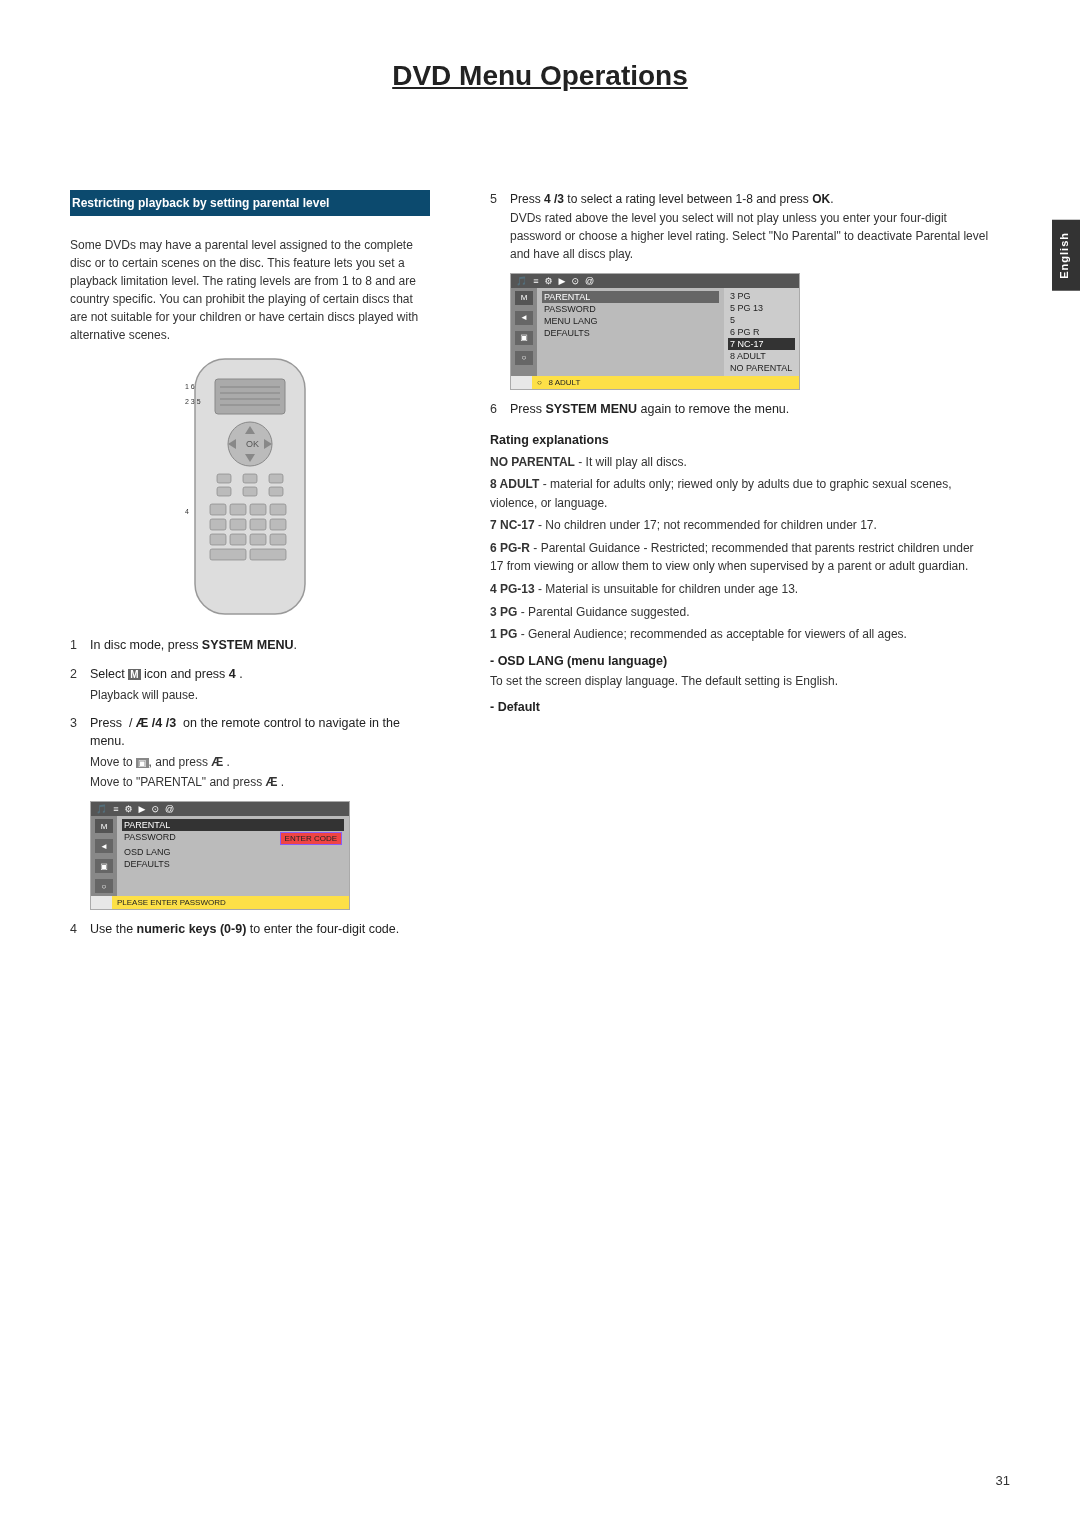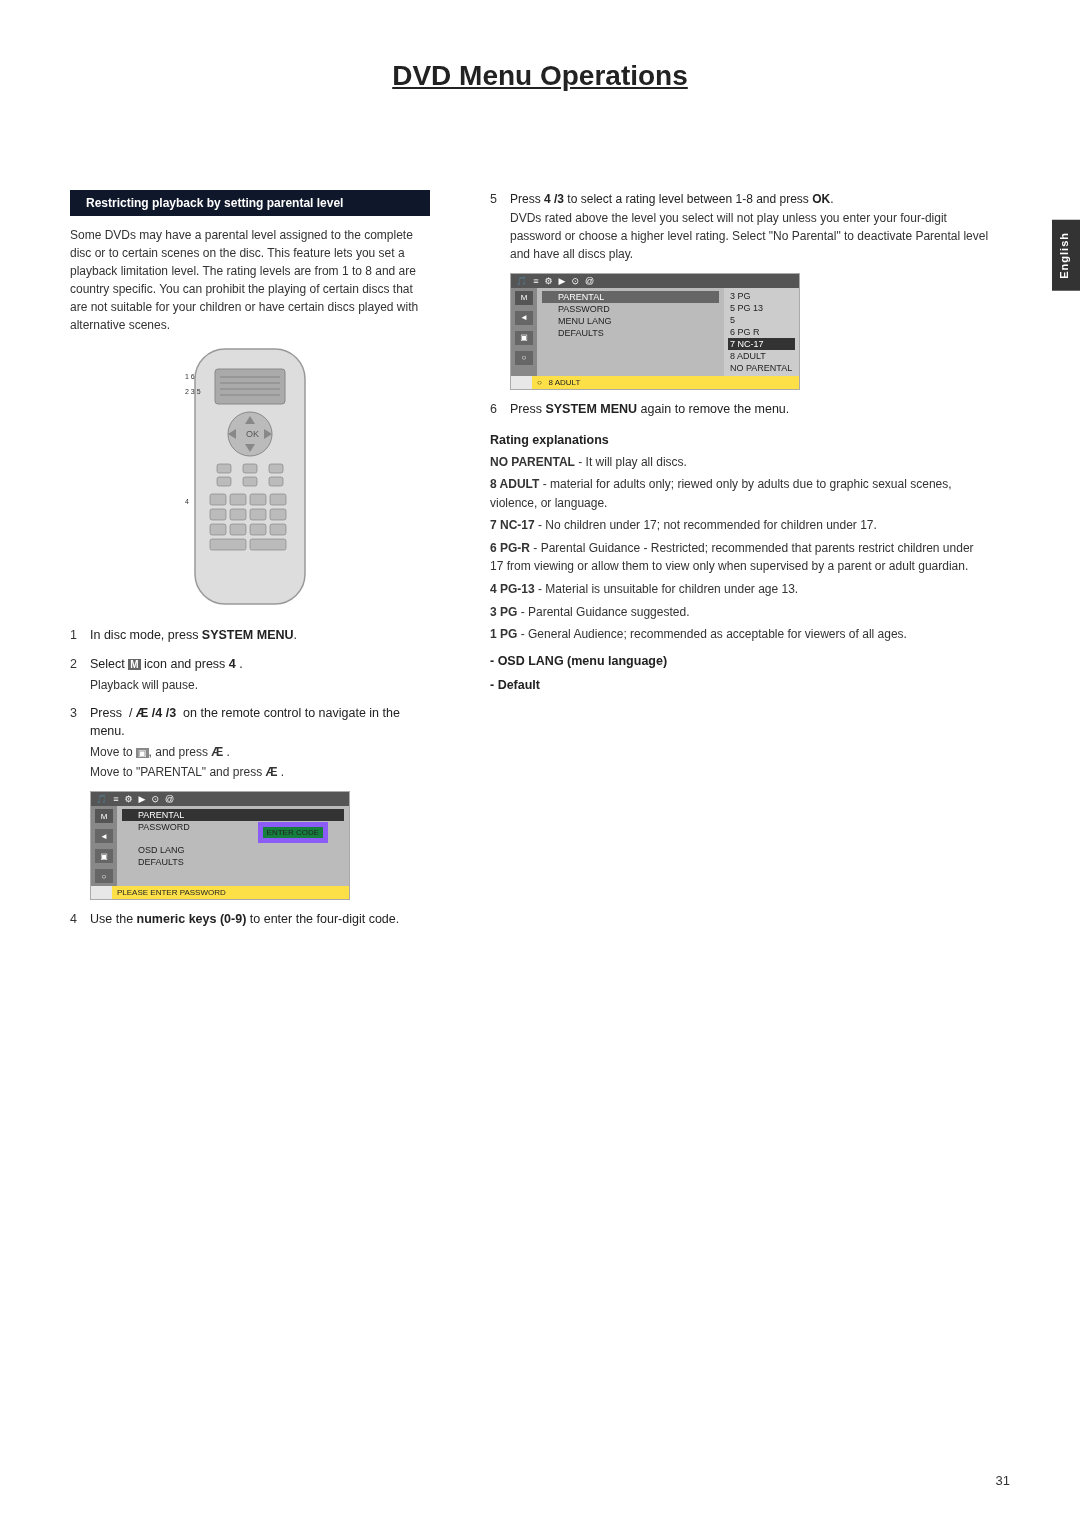--- a/index.html
+++ b/index.html
@@ -61,26 +61,26 @@
 
     .page-title-wrapper {
       position: absolute;
       top: 60px;
       left: 0;
       width: 1080px;
       text-align: center;
     }
 
     .section-header {
-      background: #0f172a;
-      color: #fff;
-      font-weight: bold;
-      font-size: 12px;
-      padding: 6px 16px;
-      margin-bottom: 10px;
+      background: #0c4a6e;
+      color: #fff;
+      font-weight: bold;
+      font-size: 12px;
+      padding: 6px 2px;
+      margin-bottom: 20px;
     }
 
     .body-text {
       font-size: 12px;
       line-height: 1.5;
       color: #333;
       margin-bottom: 10px;
     }
 
     .step-list {
@@ -168,21 +168,21 @@
     }
 
     .osd-main {
       flex: 1;
       padding: 3px 5px;
     }
 
     .osd-menu-row {
       display: flex;
       justify-content: space-between;
-      padding: 1px 16px;
+      padding: 1px 2px;
       font-size: 9px;
       color: #222;
     }
 
     .osd-menu-row.selected {
       background: #333;
       color: #fff;
     }
 
     .osd-menu-row.highlighted {
@@ -211,24 +211,24 @@
       background: #fde047;
       padding: 2px 5px;
       font-size: 8px;
       color: #222;
       display: flex;
       align-items: center;
       margin-left: 21px;
     }
 
     .enter-code-box {
-      border: 5px solid #8b5cf6;
+      border: 1px solid #8b5cf6;
       padding: 1px 4px;
       font-size: 8px;
-      background: #15803d;
+      background: #ef4444;
       margin-left: 18px;
     }
 
     .rating-section {
       margin-top: 14px;
     }
 
     .rating-header {
       font-weight: bold;
       font-size: 12.5px;
@@ -464,20 +464,21 @@
       <p class="rating-text"><b>8 ADULT</b> - material for adults only; riewed only by adults due to graphic sexual scenes, violence, or language.</p>
       <p class="rating-text"><b>7 NC-17</b> - No children under 17; not recommended for children under 17.</p>
       <p class="rating-text"><b>6 PG-R</b> - Parental Guidance - Restricted; recommended that parents restrict children under 17 from viewing or allow them to view only when supervised by a parent or adult guardian.</p>
       <p class="rating-text"><b>4 PG-13</b> - Material  is unsuitable for children under age 13.</p>
       <p class="rating-text"><b>3 PG</b> - Parental Guidance suggested.</p>
       <p class="rating-text"><b>1 PG</b> - General Audience; recommended as acceptable for viewers of all ages.</p>
     </div>
 
     <div style="margin-top:10px;">
       <div class="subsection-header">- OSD LANG (menu language)</div>
+      <p class="rating-text">To set the screen display language. The default setting is English.</p>
     </div>
 
     <div style="margin-top:6px;">
       <div class="subsection-header">- Default</div>
     </div>
 
   </div>
 
 </div>
 

